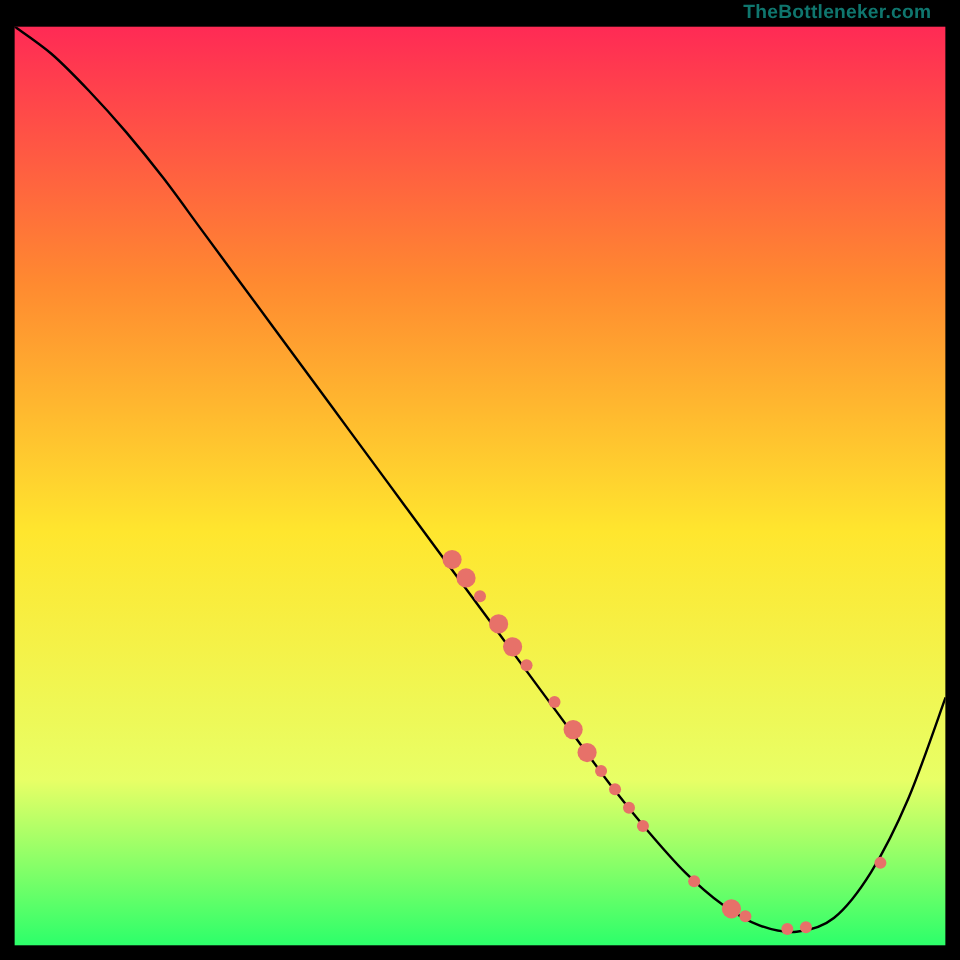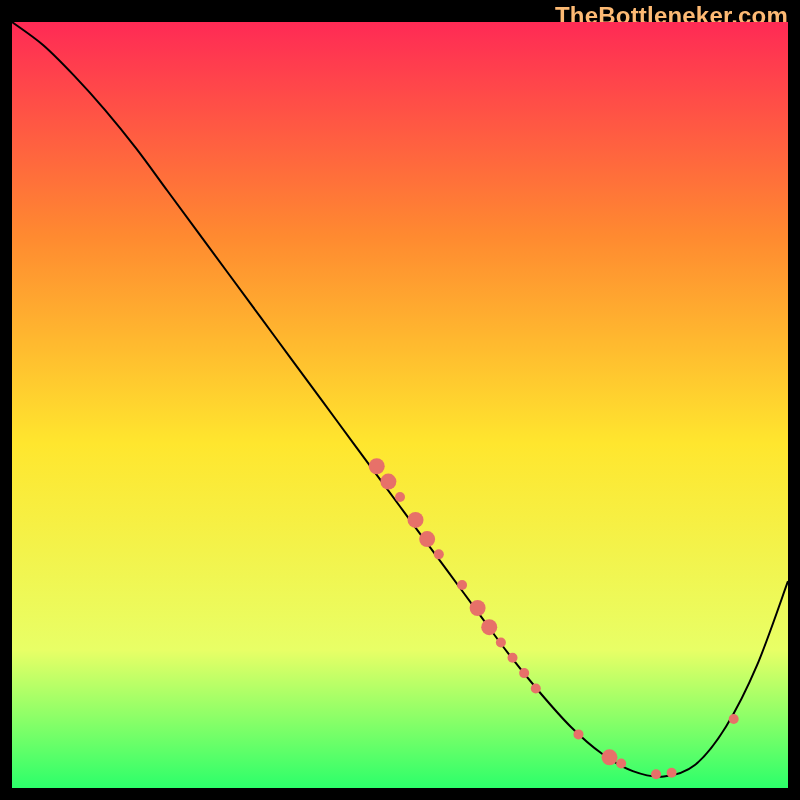--- a/index.html
+++ b/index.html
@@ -21,25 +21,25 @@
   .plot {
     position: absolute;
     left: 0;
     top: 0;
     width: 776px;
     height: 766px;
   }
   .watermark {
     position: absolute;
     top: 2px;
-    right: 12px;
+    right: 24px;
     font-family: Arial, Helvetica, sans-serif;
-    font-size: 24px;
+    font-size: 16px;
     font-weight: 600;
-    color: #fdba74;
+    color: #0f766e;
     letter-spacing: 0.2px;
   }
 </style>
 </head>
 <body>
 
 <div class="watermark">TheBottleneker.com</div>
 
 <div class="frame">
   <svg class="plot" viewBox="0 0 776 766" preserveAspectRatio="none">

